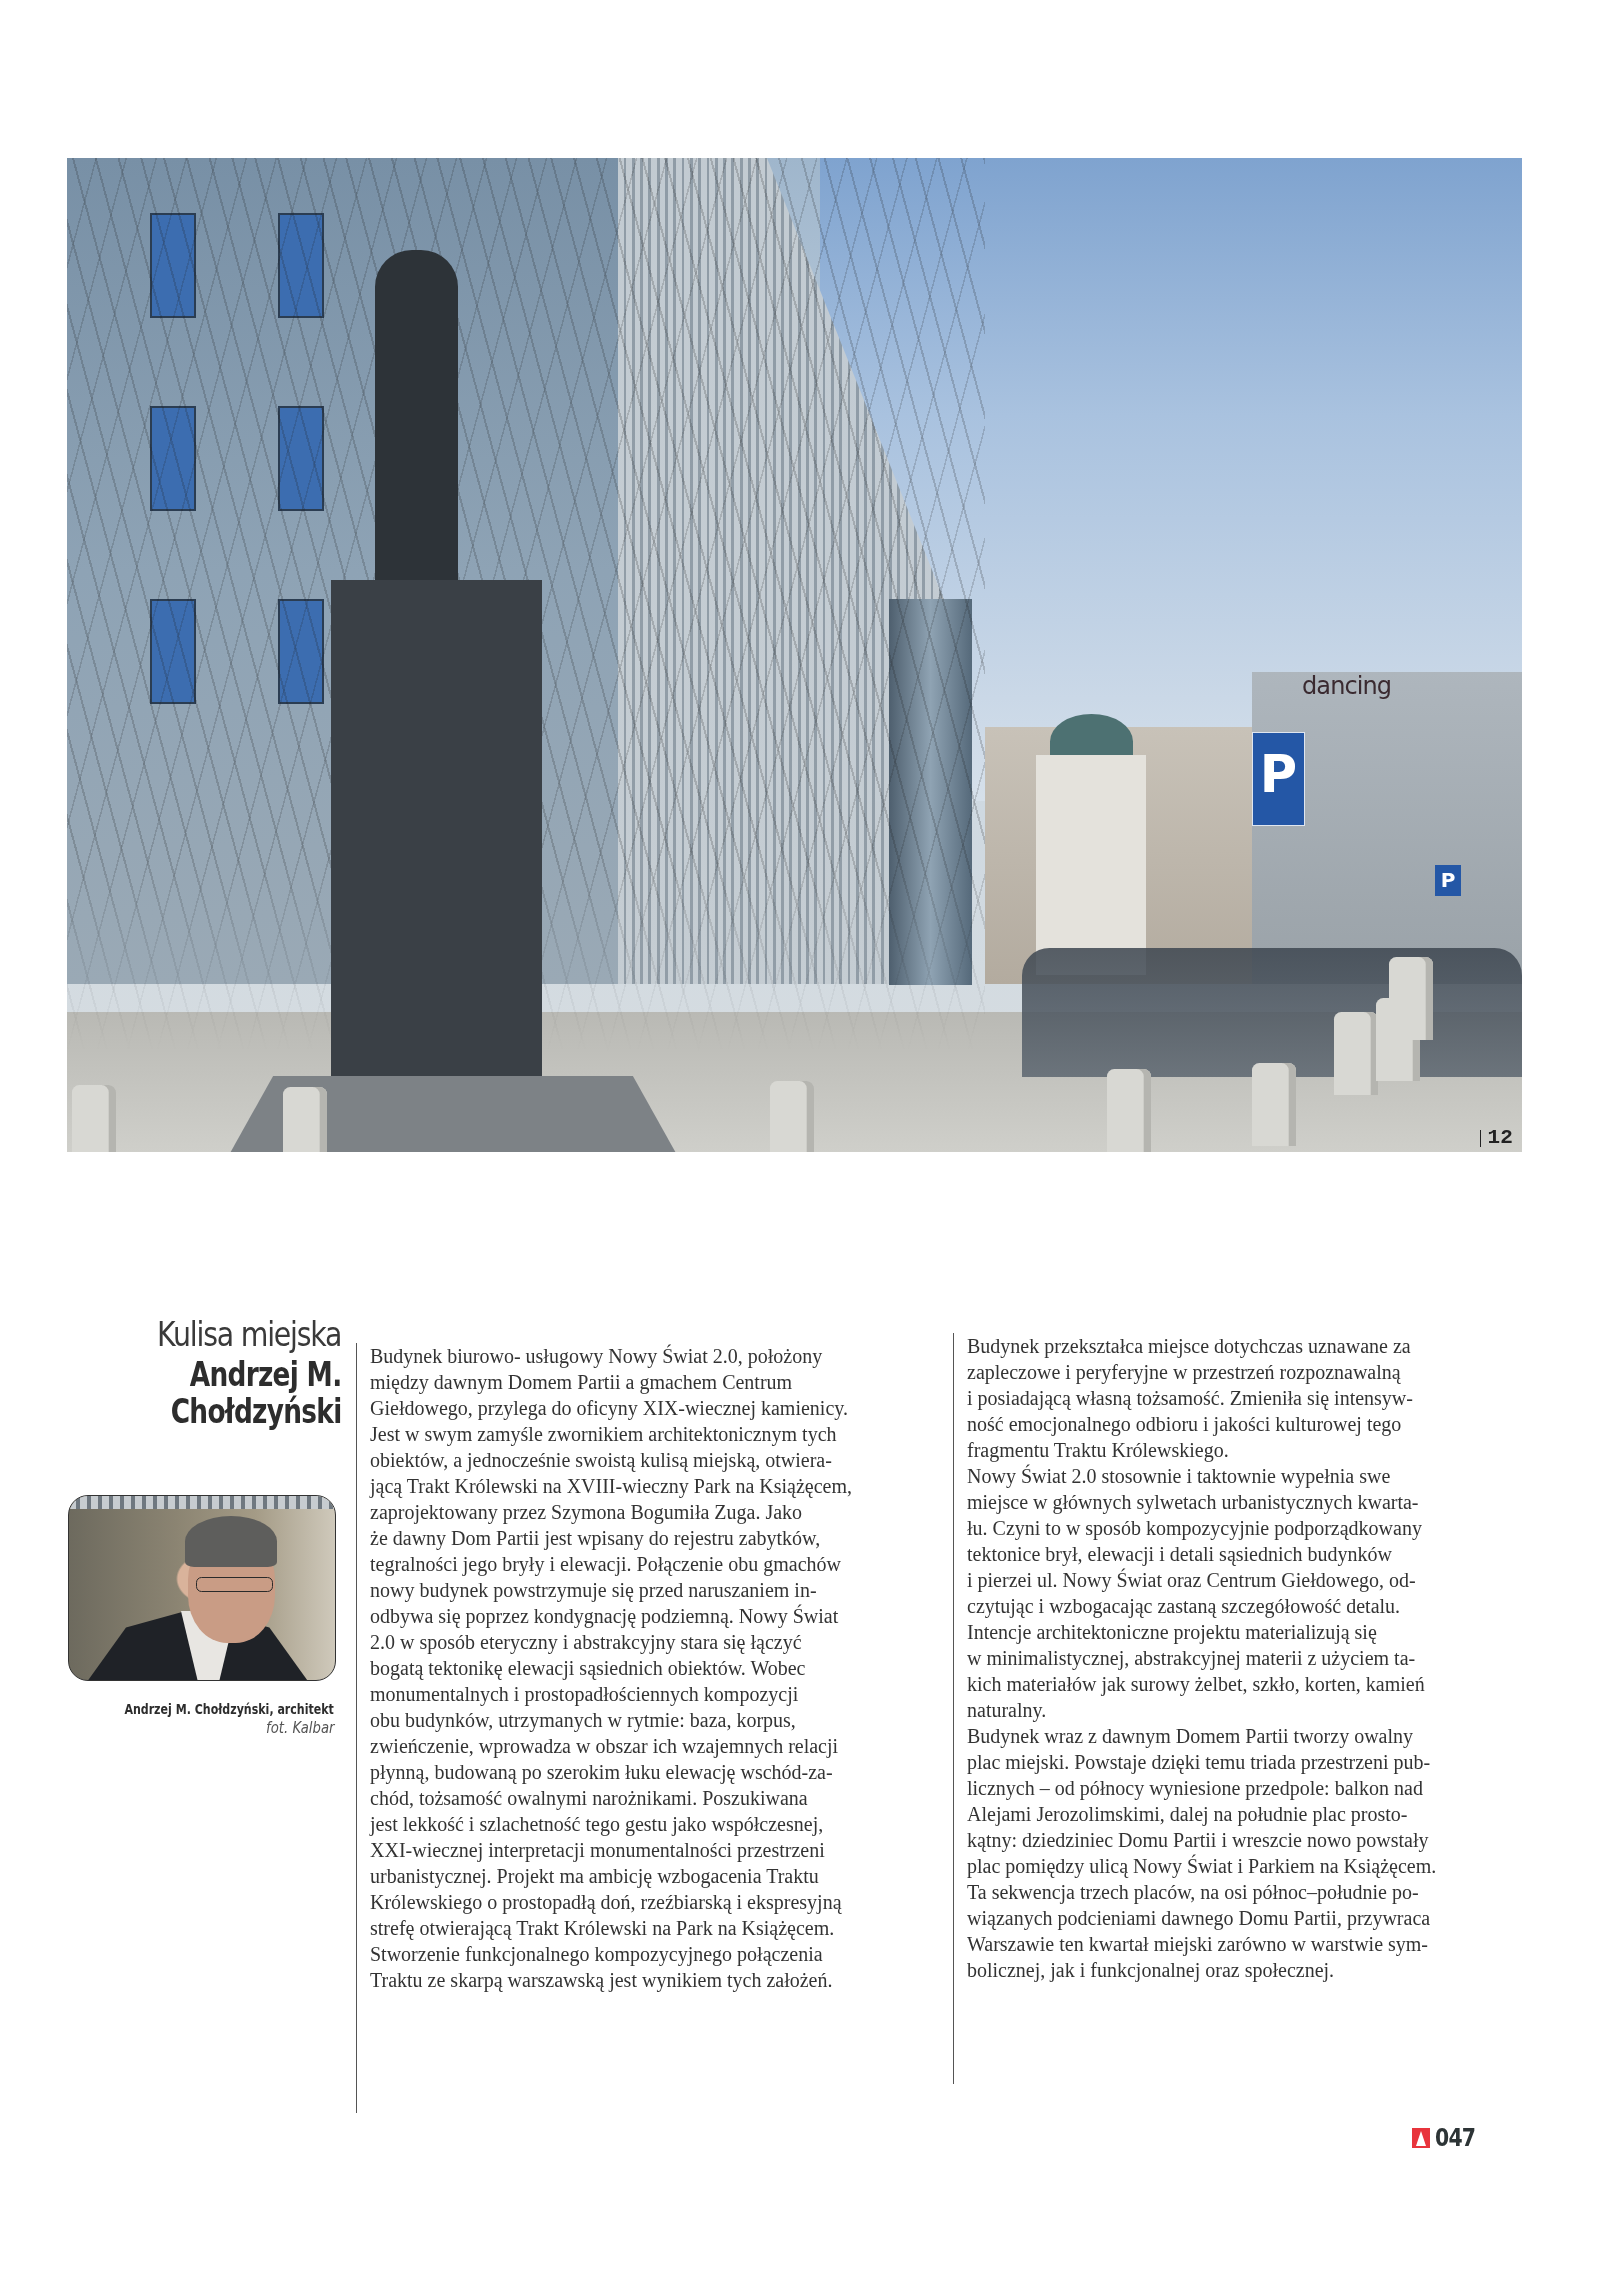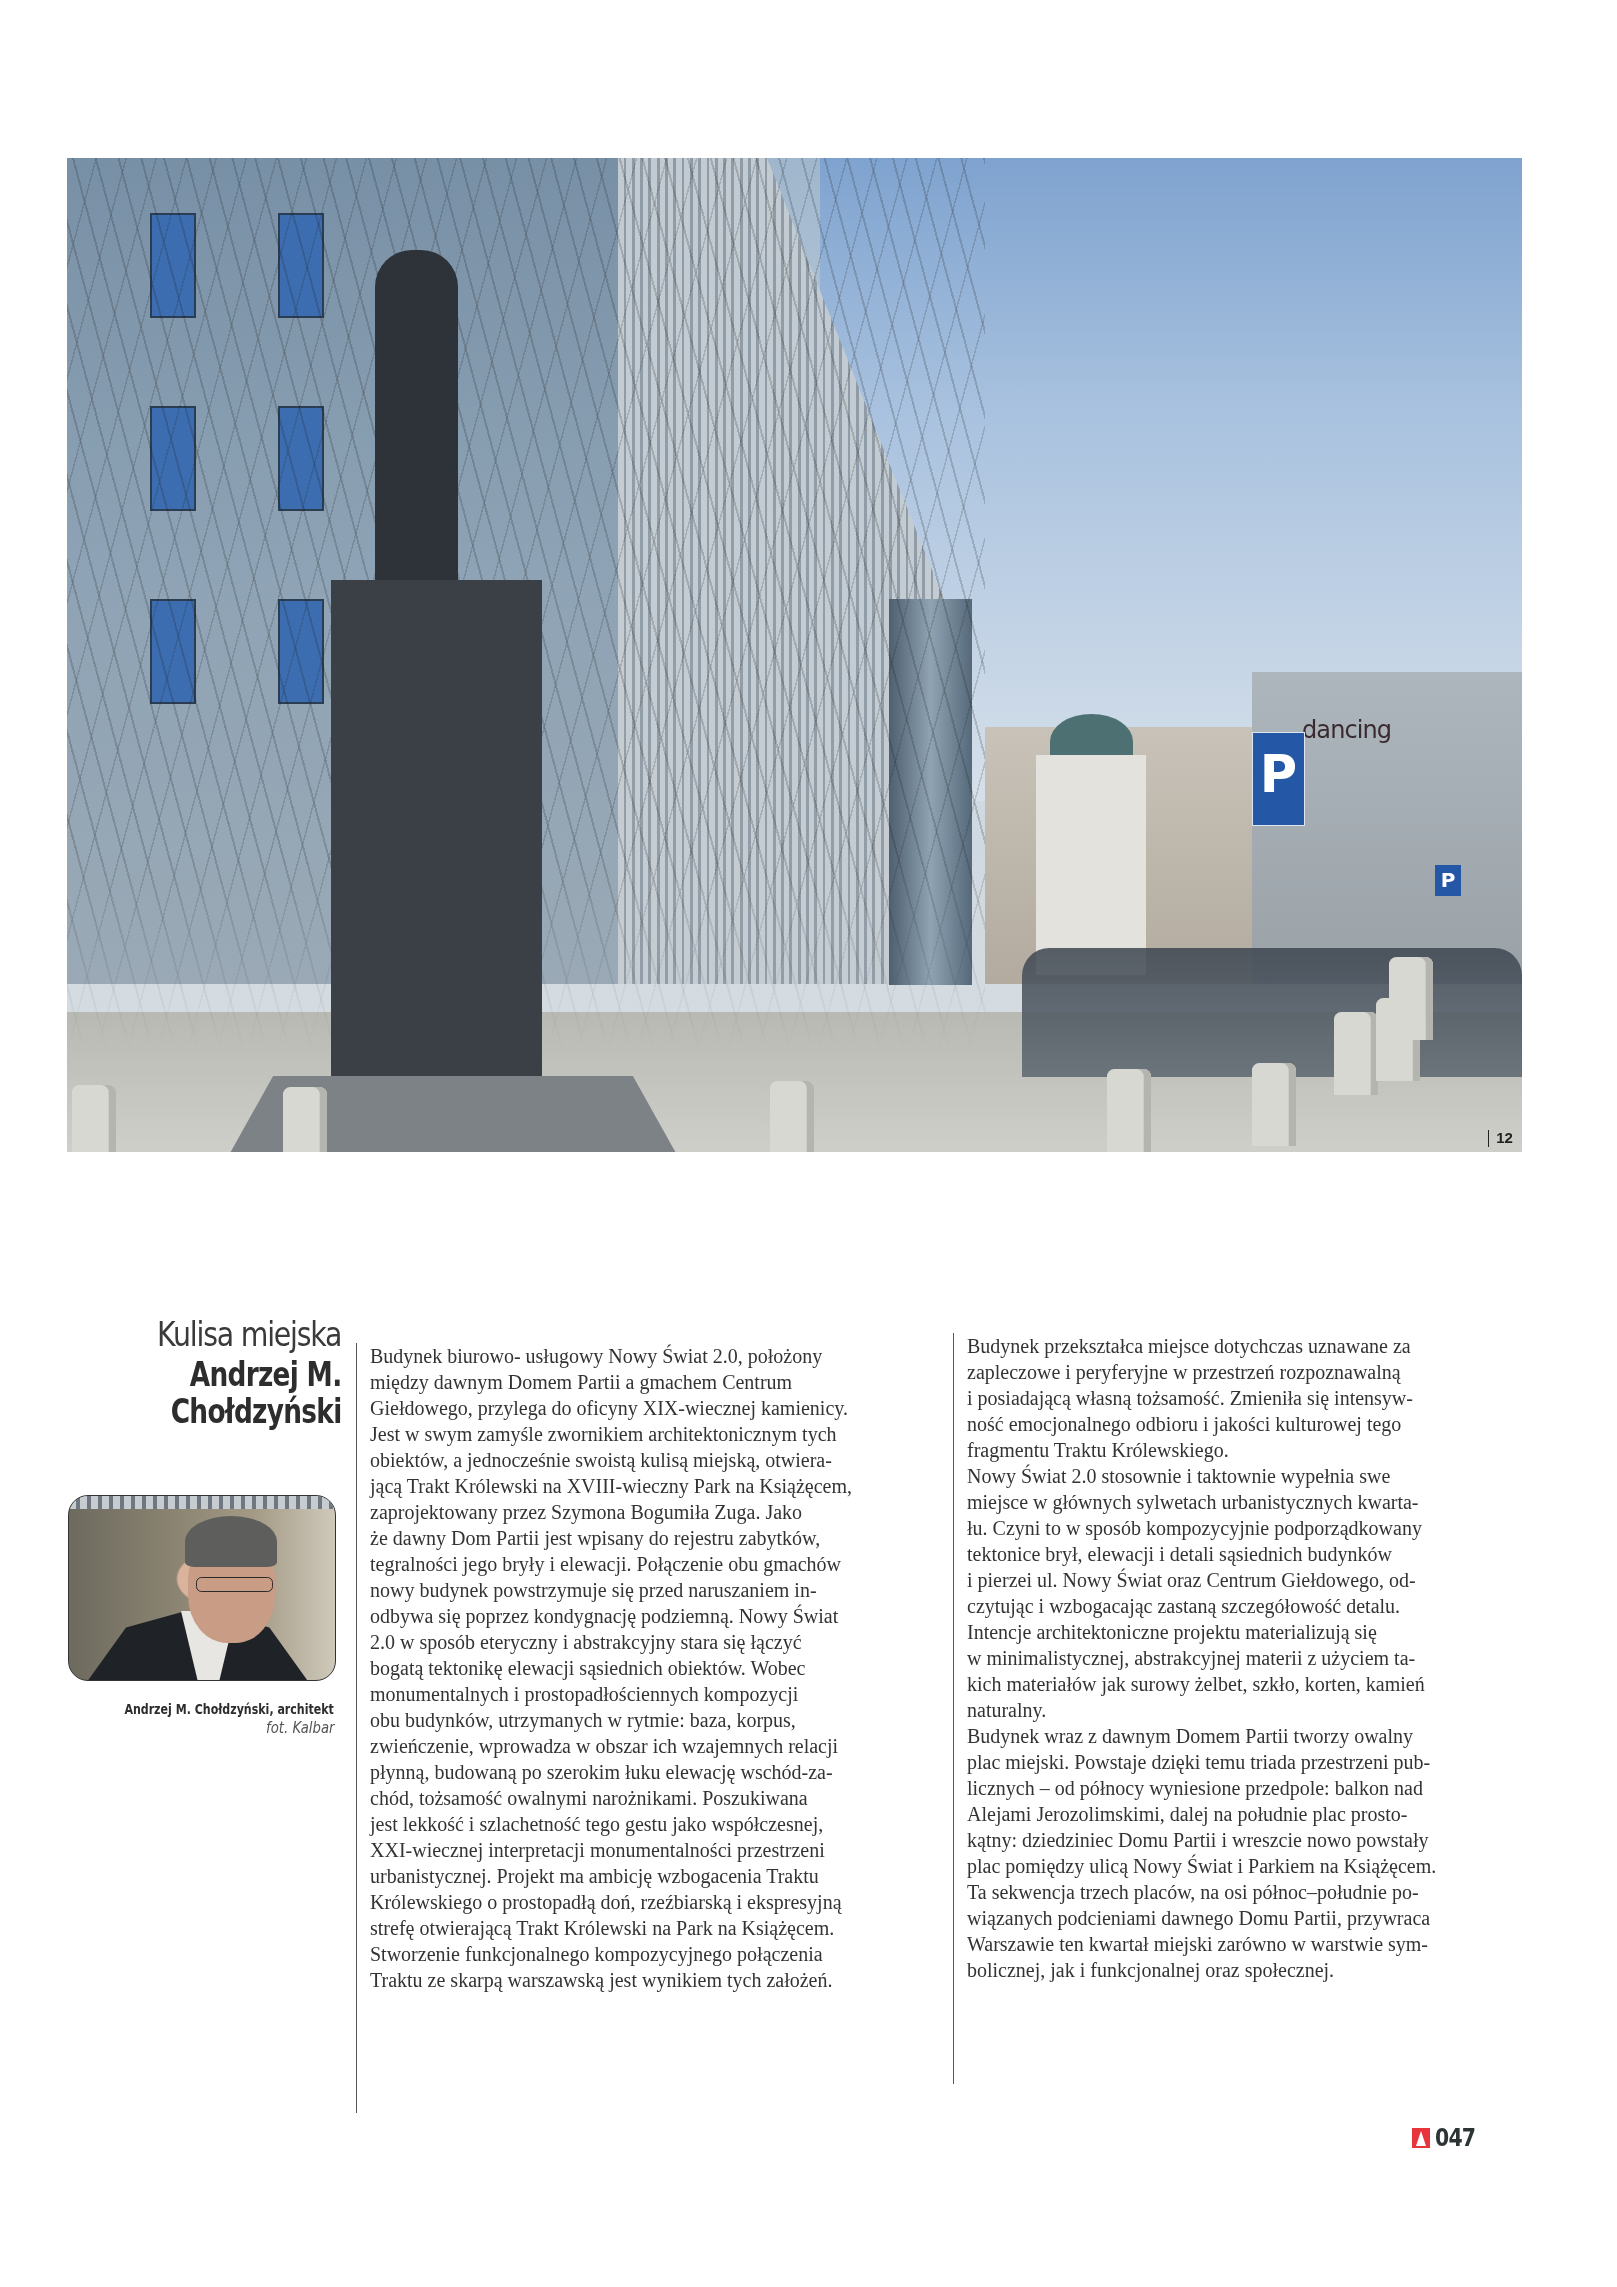--- a/index.html
+++ b/index.html
@@ -19,21 +19,21 @@
   .glass-tower { position:absolute; left:822px; top:441px; width:83px; height:386px;
                  background:linear-gradient(90deg,#4e5f6e,#8fa3b3,#55697a); }
   .street-bldgs { position:absolute; left:918px; top:569px; width:536px; height:257px;
                   background:linear-gradient(180deg,#c8c2b8,#b3ab9f); }
   .dancing-bldg { position:absolute; left:1185px; top:514px; width:270px; height:312px;
                   background:linear-gradient(180deg,#aeb6bd,#9aa2a8); }
   .church { position:absolute; left:969px; top:597px; width:110px; height:220px; background:#e4e2dc; }
   .church-dome { position:absolute; left:983px; top:556px; width:83px; height:55px; background:#4d7172;
                  border-radius:50% 50% 0 0; }
   .dancing-sign { position:absolute; left:1235px; top:514px; font-family:"DejaVu Sans", sans-serif;
-                  font-size:24px; color:#3a2a30; letter-spacing:-0.9px;margin-top:44px; }
+                  font-size:24px; color:#3a2a30; letter-spacing:-0.9px; }
   .park-sign { position:absolute; left:1185px; top:574px; width:51px; height:92px; background:#2457a6;
                color:#fff; font-family:"DejaVu Sans", sans-serif; font-weight:bold; font-size:51px;
                text-align:center; line-height:84px; border:1.8px solid #dfe6f0; }
   .park-sign-small { position:absolute; left:1368px; top:707px; width:26px; height:31px; background:#2457a6;
                      color:#fff; font-family:"DejaVu Sans", sans-serif; font-weight:bold; font-size:20px;
                      text-align:center; line-height:31px; }
   .cars { position:absolute; left:955px; top:790px; width:500px; height:129px;
           background:linear-gradient(180deg,#3d4650,#5c6670); border-radius:27.5px 27.5px 0 0; opacity:.85; }
   .pedestal { position:absolute; left:264px; top:422px; width:211px; height:511px; background:#3a4046; }
   .statue { position:absolute; left:308px; top:92px; width:83px; height:340px; background:#2d3338;
@@ -43,22 +43,22 @@
   .ground { position:absolute; left:0; top:854px; width:1455px; height:140px;
             background:linear-gradient(180deg,#b9b9b4,#cfcfca); }
   .bollard { position:absolute; width:44px; height:83px; background:#d8d8d3; border-radius:7.3px 7.3px 0 0;
              box-shadow:inset -7.3px 0 0 #b5b5b0; }
   .trees { position:absolute; left:0; top:0; width:918px; height:994px; opacity:.55;
            background:
              repeating-linear-gradient(75deg,transparent 0 20px,rgba(30,30,30,.35) 20px 22px),
              repeating-linear-gradient(105deg,transparent 0 27.5px,rgba(30,30,30,.3) 27.5px 29px);
            -webkit-mask-image:linear-gradient(180deg,#000 0%,#000 70%,transparent 90%);
            mask-image:linear-gradient(180deg,#000 0%,#000 70%,transparent 90%); }
-  .photo-number { position:absolute; right:9.2px; bottom:5.5px; font-family:Liberation Sans, sans-serif;
-                  font-weight:bold; font-size:15px; color:#222; border-left:1.8px solid #222; padding-left:7px; line-height:16.5px; }
+  .photo-number { position:absolute; right:9.2px; bottom:5.5px; font-family:Liberation Mono, monospace;
+                  font-weight:bold; font-size:21px; color:#222; border-left:1.8px solid #222; padding-left:7px; line-height:16.5px; }
 
   
   .kicker { position:absolute; right:1276px; top:1315px; font-family:"DejaVu Sans", sans-serif;
             font-size:33px; font-weight:normal; color:#3a3a3a; text-align:right; letter-spacing:-1.4px;
             transform:scaleX(.86); transform-origin:right center; white-space:nowrap; }
   .author-title { position:absolute; right:1276px; top:1356px; font-family:"DejaVu Sans", sans-serif;
                   font-size:33px; font-weight:bold; color:#2d2d2d; text-align:right; line-height:37px;
                   letter-spacing:-0.9px; transform:scaleX(.8); transform-origin:right top; }
   .portrait { position:absolute; left:68px; top:1495px; width:266px; height:184px; border-radius:20px;
               border:1.8px solid #333; overflow:hidden;

